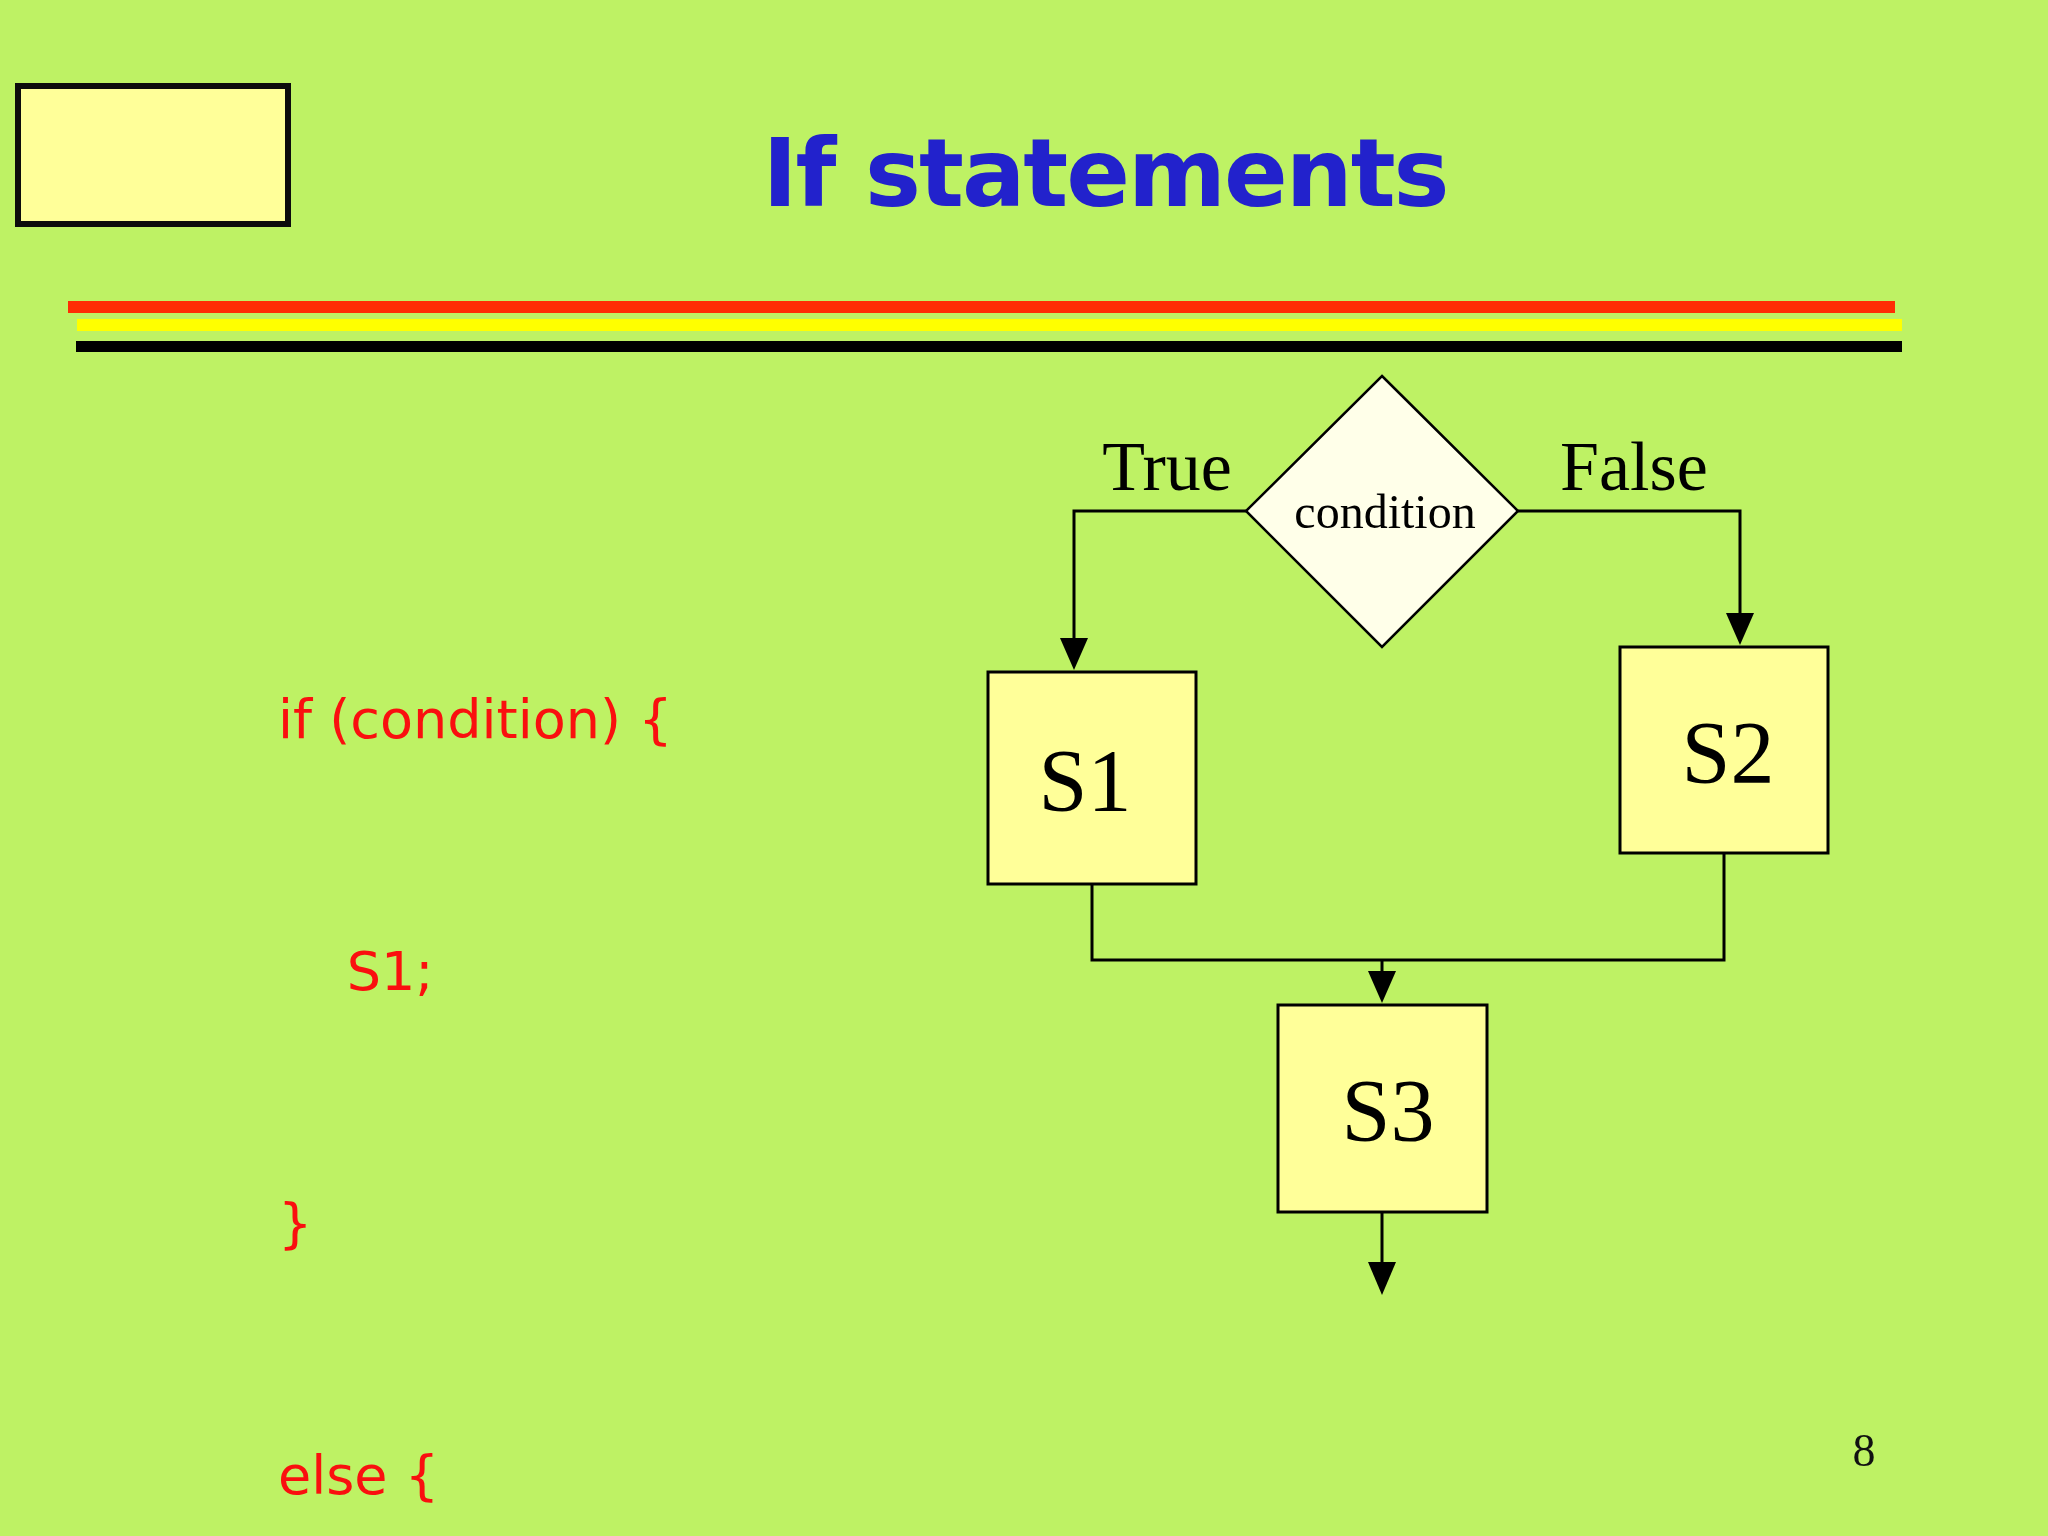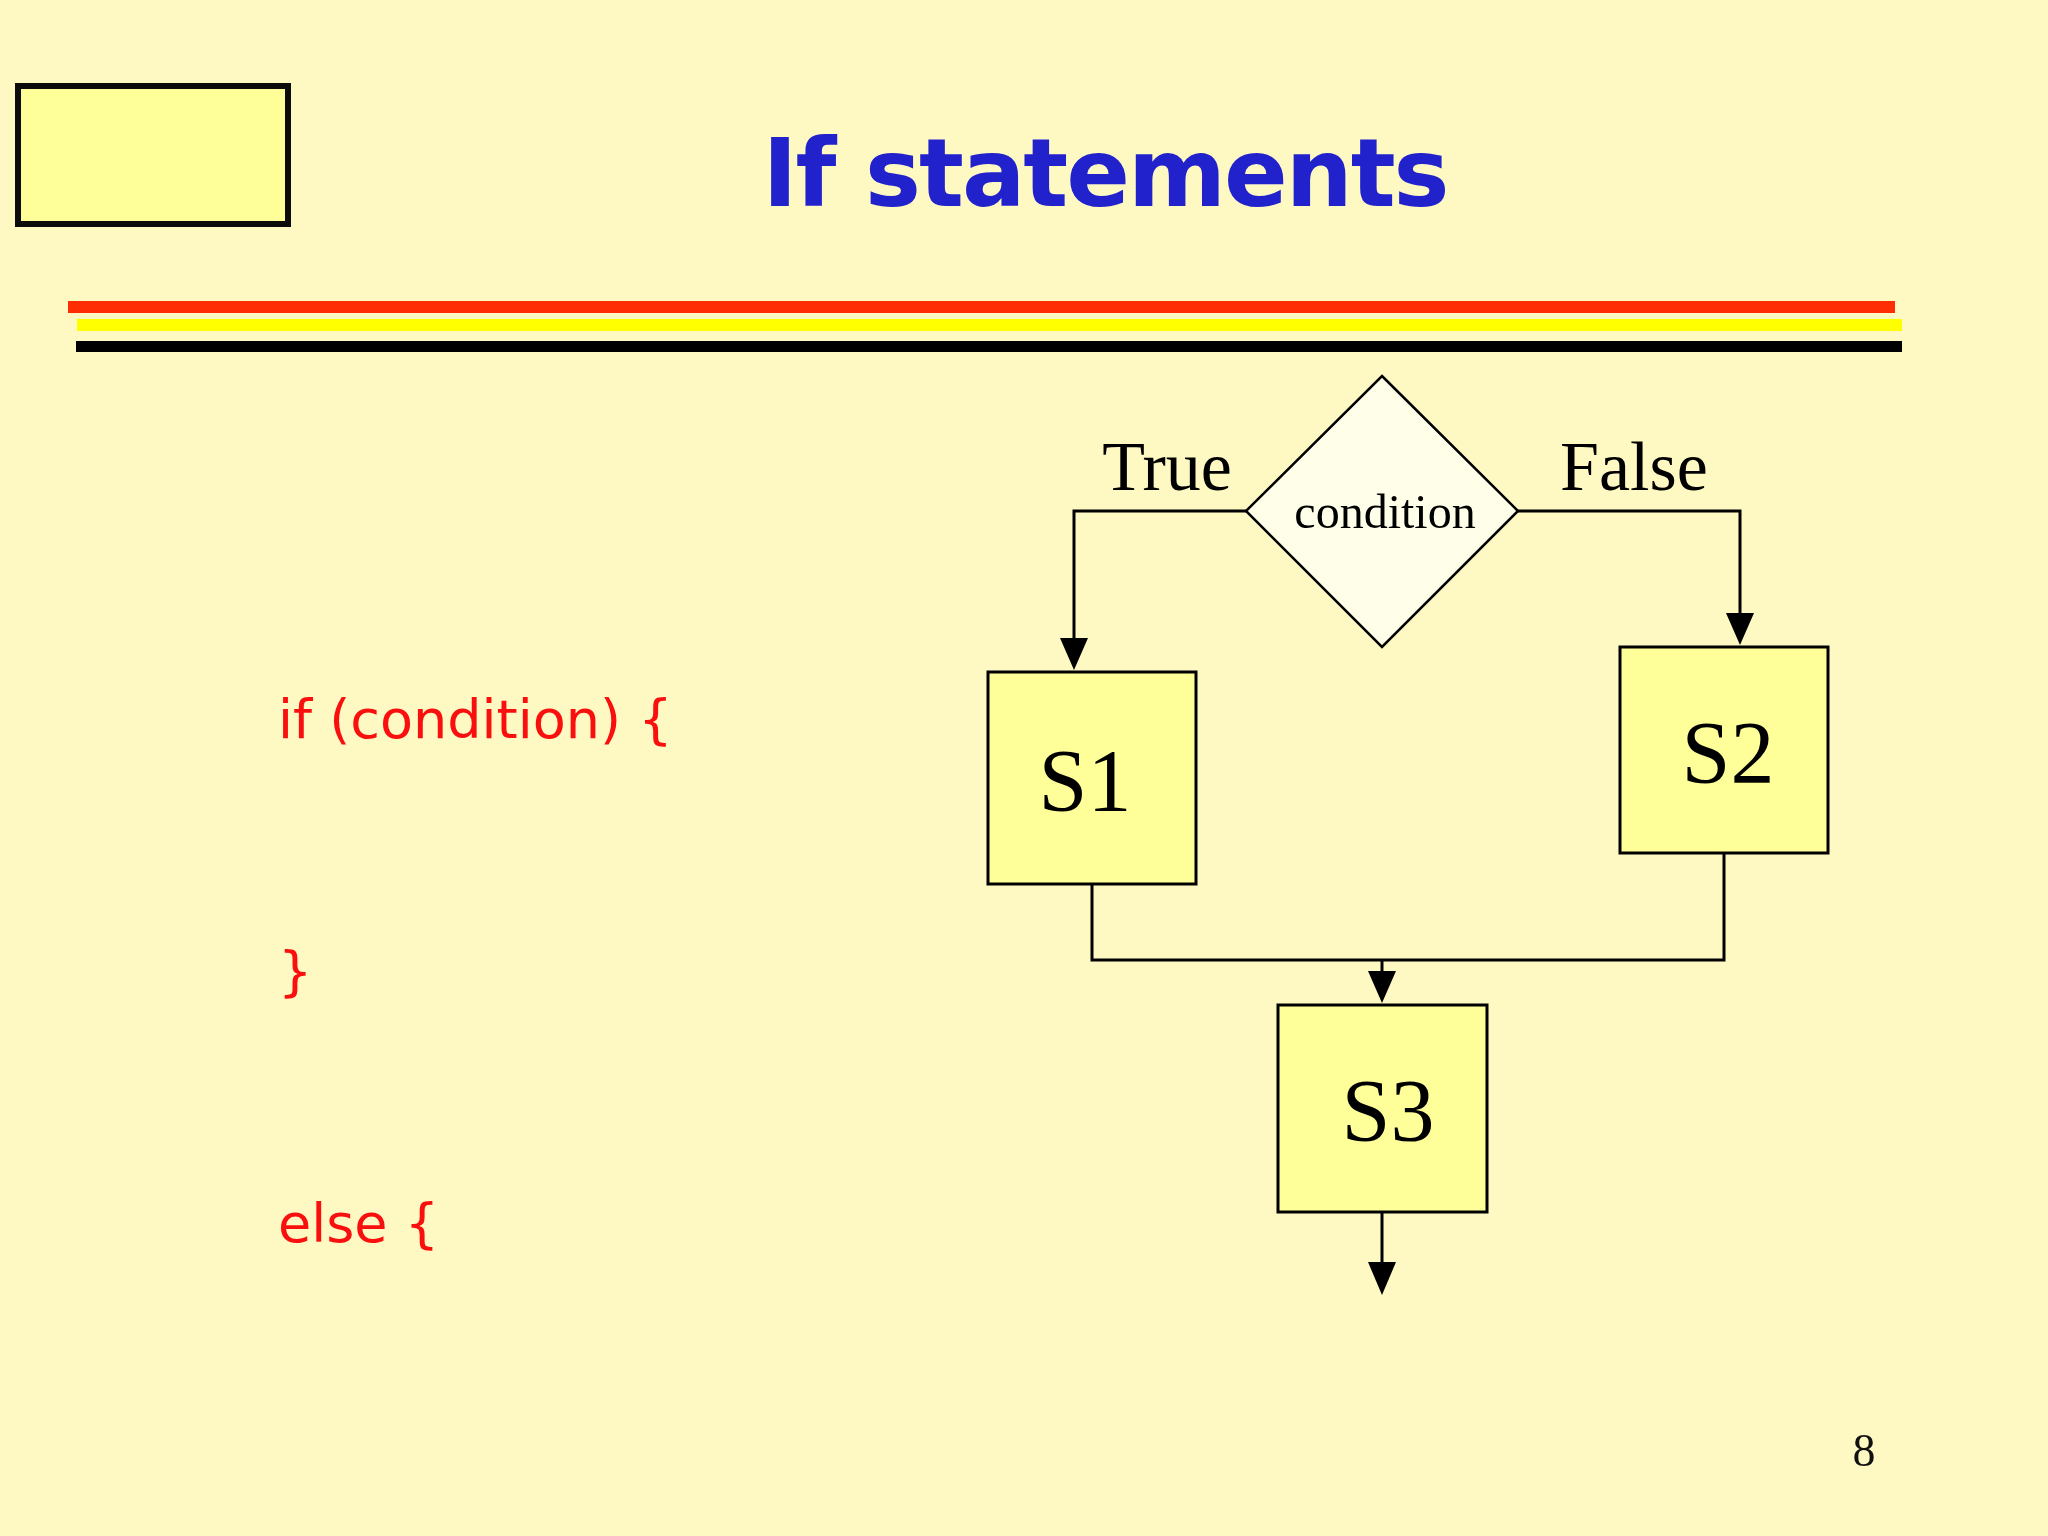--- a/index.html
+++ b/index.html
@@ -1,19 +1,19 @@
 <!DOCTYPE html>
 <html><head>
 <meta charset="utf-8">
 <style>
   html,body{margin:0;padding:0;background:#888;}
   .slide{
     position:relative;
     width:2048px;height:1536px;
-    background:#fef9c3;
+    background:#bef264;
     overflow:hidden;
     font-family:"Liberation Sans", sans-serif;
   }
   .corner-rect{
     position:absolute;left:15px;top:83px;width:264px;height:132px;
     background:#FFFF99;border:6px solid #0c0c0c;
   }
   .title{
     position:absolute;left:640px;top:104px;width:930px;
     text-align:center;
@@ -62,20 +62,21 @@
   <div class="corner-rect"></div>
 
   <div class="title">If statements</div>
 
   <div class="bar bar-red"></div>
   <div class="bar bar-yellow"></div>
   <div class="bar bar-black"></div>
 
   <div class="code">
     <div>if (condition) {</div>
+    <div>    S1;</div>
     <div>}</div>
     <div>else {</div>
     
     
     
   </div>
 
   <svg class="flowchart-svg" viewBox="0 0 2048 1536">
 
     <path class="fc-line" d="M1246 511 H1074 V640"></path>

